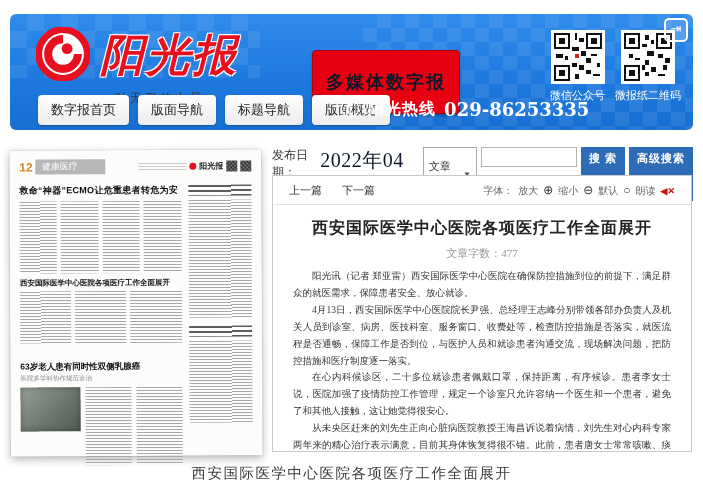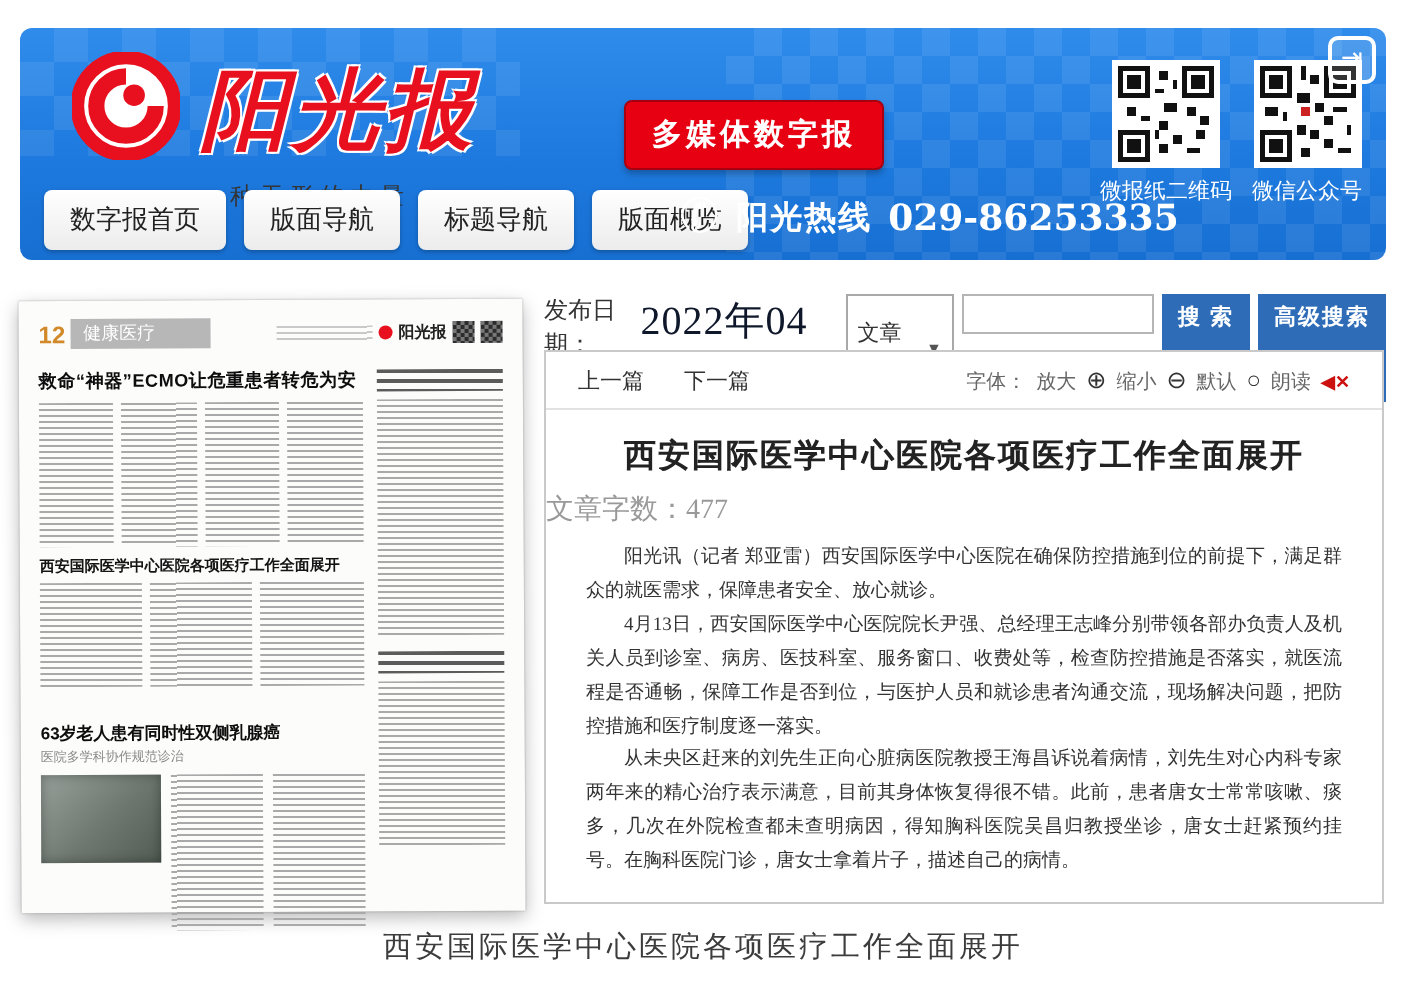--- a/index.html
+++ b/index.html
@@ -12,24 +12,24 @@
     background:linear-gradient(180deg,#2f8ceb 0%,#1e7adf 55%,#176fd2 100%);overflow:hidden;}
   .chk{position:absolute;background:repeating-conic-gradient(rgba(255,255,255,.08) 0% 25%, transparent 0% 50%);
     background-size:34px 34px;pointer-events:none;}
   .chk.l{left:0;top:0;width:250px;height:64px;}
   .chk.r{right:0;top:0;width:330px;height:116px;background-size:28px 28px;}
   .logo{position:absolute;left:26px;top:12px;display:flex;align-items:center;gap:10px;}
   .logoname{font-family:"DejaVu Serif","Liberation Serif",serif;font-style:italic;font-weight:bold;
     font-size:44px;color:#e8101e;letter-spacing:2px;
     text-shadow:1px 1px 0 #fff,-1px -1px 0 #fff,1px -1px 0 #fff,-1px 1px 0 #fff;}
   .badge{position:absolute;left:302px;top:36px;background:#e60012;border:1px solid #a80010;
-    color:#ffffff;font-weight:bold;font-size:15px;padding:7px 13px;border-radius:4px;letter-spacing:2px;
+    color:#0f172a;font-weight:bold;font-size:18px;padding:19px 13px;border-radius:4px;letter-spacing:2px;
     box-shadow:0 2px 3px rgba(0,0,0,.25);}
   .tagline{position:absolute;left:90px;top:76px;font-size:12px;color:#353535;letter-spacing:3px;}
-  .nav{position:absolute;left:12px;bottom:5px;display:flex;gap:9px;}
+  .nav{position:absolute;left:28px;bottom:5px;display:flex;gap:9px;}
   .navbtn{background:linear-gradient(#ffffff,#ececec);border-radius:4px;padding:6px 13px;
     font-size:13px;color:#222;box-shadow:0 1px 2px rgba(0,0,0,.25);cursor:pointer;}
   .hot{position:absolute;left:330px;bottom:9px;display:flex;align-items:center;gap:8px;color:#fff;}
   .ph{font-size:24px;transform:rotate(-12deg);line-height:1;}
   .hot b{font-size:16px;letter-spacing:1px;}
   .hot .num{font-size:18px;font-weight:bold;font-family:"DejaVu Serif","Liberation Serif",serif;}
   .qrs{position:absolute;right:12px;top:16px;display:flex;gap:10px;}
   .qr{display:flex;flex-direction:column;align-items:center;gap:4px;}
   .qrbox{width:54px;height:54px;background:#fff;padding:3px;box-sizing:border-box;}
   .qrlbl{color:#fff;font-size:11px;}
@@ -75,21 +75,21 @@
     letter-spacing:1px;cursor:pointer;white-space:nowrap;}
   .panel{position:absolute;left:272px;top:175px;width:420px;height:277px;border:1px solid #c9c9c9;
     background:#fff;box-sizing:border-box;overflow:hidden;font-family:Liberation Serif, serif;}
   .tbar{display:flex;align-items:center;padding:7px 16px 6px;font-size:11px;color:#444;
     border-bottom:1px solid #e2e2e2;}
   .tlink{margin-right:20px;cursor:pointer;color:#333;}
   .tright{margin-left:auto;display:flex;align-items:center;gap:5px;color:#666;font-size:10px;}
   .tico{font-size:12px;color:#333;cursor:pointer;}
   .spk{color:#cc1111;font-size:9px;cursor:pointer;font-weight:bold;}
   .atitle{text-align:center;font-size:16px;font-weight:bold;color:#222;margin-top:13px;letter-spacing:1px;}
-  .awc{font-size:14px;color:#999;margin-top:7px;}
+  .awc{text-align:center;font-size:11px;color:#999;margin-top:7px;}
   .abody{padding:7px 20px 0;font-size:9.5px;line-height:1.78;color:#333;text-align:justify;}
   .abody p{margin:0;text-indent:2em;}
   
   .cap{position:absolute;left:0;right:0;top:464px;text-align:center;font-size:14.5px;color:#3c3c3c;
     letter-spacing:1.5px;}
 </style>
 </head>
 <body>
 
 <div class="hdr">
@@ -117,50 +117,20 @@
     <span class="navbtn">版面概览</span>
   </div>
 
   <div class="hot">
     <span class="ph">✆</span>
     <b>阳光热线</b>
     <span class="num">029-86253335</span>
   </div>
 
   <div class="qrs">
-    <div class="qr">
-      <div class="qrbox">
-        <svg width="48" height="48" viewBox="0 0 21 21" shape-rendering="crispEdges">
-          <rect x="0" y="0" width="7" height="7" fill="#111"></rect>
-            <rect x="1" y="1" width="5" height="5" fill="#fff"></rect>
-            <rect x="2" y="2" width="3" height="3" fill="#111"></rect>
-          <rect x="14" y="0" width="7" height="7" fill="#111"></rect>
-            <rect x="15" y="1" width="5" height="5" fill="#fff"></rect>
-            <rect x="16" y="2" width="3" height="3" fill="#111"></rect>
-          <rect x="0" y="14" width="7" height="7" fill="#111"></rect>
-            <rect x="1" y="15" width="5" height="5" fill="#fff"></rect>
-            <rect x="2" y="16" width="3" height="3" fill="#111"></rect>
-          <rect x="9" y="1" width="2" height="2" fill="#111"></rect>
-            <rect x="12" y="3" width="1" height="2" fill="#111"></rect>
-          <rect x="8" y="5" width="2" height="1" fill="#111"></rect>
-            <rect x="10" y="8" width="3" height="2" fill="#111"></rect>
-          <rect x="2" y="9" width="2" height="2" fill="#111"></rect>
-            <rect x="5" y="11" width="2" height="1" fill="#111"></rect>
-          <rect x="15" y="9" width="2" height="2" fill="#111"></rect>
-            <rect x="18" y="11" width="2" height="2" fill="#111"></rect>
-          <rect x="9" y="12" width="2" height="2" fill="#111"></rect>
-            <rect x="12" y="15" width="2" height="2" fill="#111"></rect>
-          <rect x="9" y="17" width="2" height="2" fill="#111"></rect>
-            <rect x="15" y="18" width="3" height="1" fill="#111"></rect>
-          <rect x="17" y="14" width="2" height="2" fill="#111"></rect>
-            <rect x="8" y="14" width="1" height="2" fill="#111"></rect>
-        </svg>
-      </div>
-      <span class="qrlbl">微报纸二维码</span>
-    </div>
     <div class="qr">
       <div class="qrbox">
         <svg width="48" height="48" viewBox="0 0 21 21" shape-rendering="crispEdges">
           <rect x="0" y="0" width="7" height="7" fill="#111"></rect>
             <rect x="1" y="1" width="5" height="5" fill="#fff"></rect>
             <rect x="2" y="2" width="3" height="3" fill="#111"></rect>
           <rect x="14" y="0" width="7" height="7" fill="#111"></rect>
             <rect x="15" y="1" width="5" height="5" fill="#fff"></rect>
             <rect x="16" y="2" width="3" height="3" fill="#111"></rect>
           <rect x="0" y="14" width="7" height="7" fill="#111"></rect>
@@ -178,20 +148,50 @@
           <rect x="8" y="13" width="2" height="2" fill="#111"></rect>
             <rect x="11" y="14" width="2" height="2" fill="#111"></rect>
           <rect x="14" y="16" width="2" height="2" fill="#111"></rect>
             <rect x="17" y="18" width="3" height="1" fill="#111"></rect>
           <rect x="9" y="18" width="2" height="2" fill="#111"></rect>
             <rect x="19" y="13" width="1" height="2" fill="#111"></rect>
         </svg>
       </div>
       <span class="qrlbl">微信公众号</span>
     </div>
+    <div class="qr">
+      <div class="qrbox">
+        <svg width="48" height="48" viewBox="0 0 21 21" shape-rendering="crispEdges">
+          <rect x="0" y="0" width="7" height="7" fill="#111"></rect>
+            <rect x="1" y="1" width="5" height="5" fill="#fff"></rect>
+            <rect x="2" y="2" width="3" height="3" fill="#111"></rect>
+          <rect x="14" y="0" width="7" height="7" fill="#111"></rect>
+            <rect x="15" y="1" width="5" height="5" fill="#fff"></rect>
+            <rect x="16" y="2" width="3" height="3" fill="#111"></rect>
+          <rect x="0" y="14" width="7" height="7" fill="#111"></rect>
+            <rect x="1" y="15" width="5" height="5" fill="#fff"></rect>
+            <rect x="2" y="16" width="3" height="3" fill="#111"></rect>
+          <rect x="9" y="1" width="2" height="2" fill="#111"></rect>
+            <rect x="12" y="3" width="1" height="2" fill="#111"></rect>
+          <rect x="8" y="5" width="2" height="1" fill="#111"></rect>
+            <rect x="10" y="8" width="3" height="2" fill="#111"></rect>
+          <rect x="2" y="9" width="2" height="2" fill="#111"></rect>
+            <rect x="5" y="11" width="2" height="1" fill="#111"></rect>
+          <rect x="15" y="9" width="2" height="2" fill="#111"></rect>
+            <rect x="18" y="11" width="2" height="2" fill="#111"></rect>
+          <rect x="9" y="12" width="2" height="2" fill="#111"></rect>
+            <rect x="12" y="15" width="2" height="2" fill="#111"></rect>
+          <rect x="9" y="17" width="2" height="2" fill="#111"></rect>
+            <rect x="15" y="18" width="3" height="1" fill="#111"></rect>
+          <rect x="17" y="14" width="2" height="2" fill="#111"></rect>
+            <rect x="8" y="14" width="1" height="2" fill="#111"></rect>
+        </svg>
+      </div>
+      <span class="qrlbl">微报纸二维码</span>
+    </div>
   </div>
 
   <div class="exit">⇥</div>
 </div>
 
 <div class="paper">
   <div class="phead">
     <span style="display:flex;align-items:flex-end;">
       <span class="pgno">12</span>
       <span class="secband">健康医疗</span>
@@ -265,18 +265,19 @@
       <span class="spk">◀✕</span>
     </span>
   </div>
   <div class="atitle">西安国际医学中心医院各项医疗工作全面展开</div>
   <div class="awc">
     <span>文章字数：</span><span>477</span>
   </div>
   <div class="abody">
     <p>阳光讯（记者 郑亚雷）西安国际医学中心医院在确保防控措施到位的前提下，满足群众的就医需求，保障患者安全、放心就诊。</p>
     <p>4月13日，西安国际医学中心医院院长尹强、总经理王志峰分别带领各部办负责人及机关人员到诊室、病房、医技科室、服务窗口、收费处等，检查防控措施是否落实，就医流程是否通畅，保障工作是否到位，与医护人员和就诊患者沟通交流，现场解决问题，把防控措施和医疗制度逐一落实。</p>
+    <p>在心内科候诊区，二十多位就诊患者佩戴口罩，保持距离，有序候诊。患者李女士说，医院加强了疫情防控工作管理，规定一个诊室只允许容纳一个医生和一个患者，避免了和其他人接触，这让她觉得很安心。</p>
     <p>从未央区赶来的刘先生正向心脏病医院教授王海昌诉说着病情，刘先生对心内科专家两年来的精心治疗表示满意，目前其身体恢复得很不错。此前，患者唐女士常常咳嗽、痰多，几次在外院检查都未查明病因，得知胸科医院吴昌归教授坐诊，唐女士赶紧预约挂号。在胸科医院门诊，唐女士拿着片子，描述自己的病情。</p>
 
   </div>
 </div>
 
 <div class="cap">西安国际医学中心医院各项医疗工作全面展开</div>
 
 </body></html>

